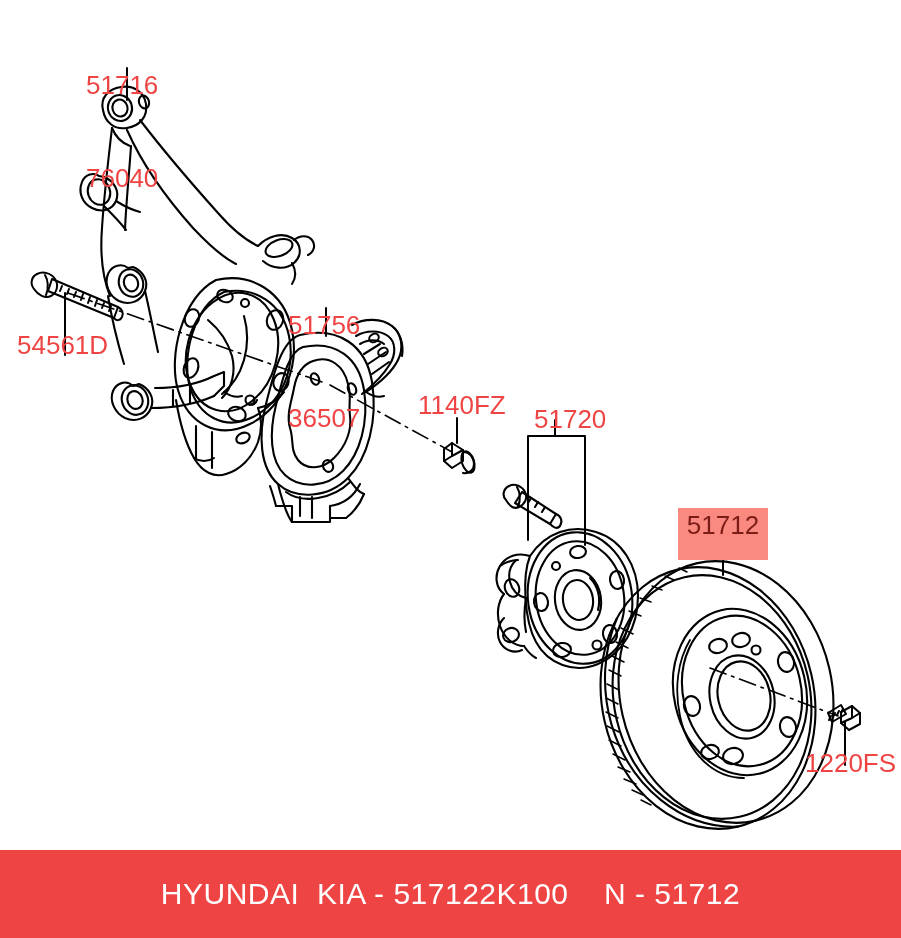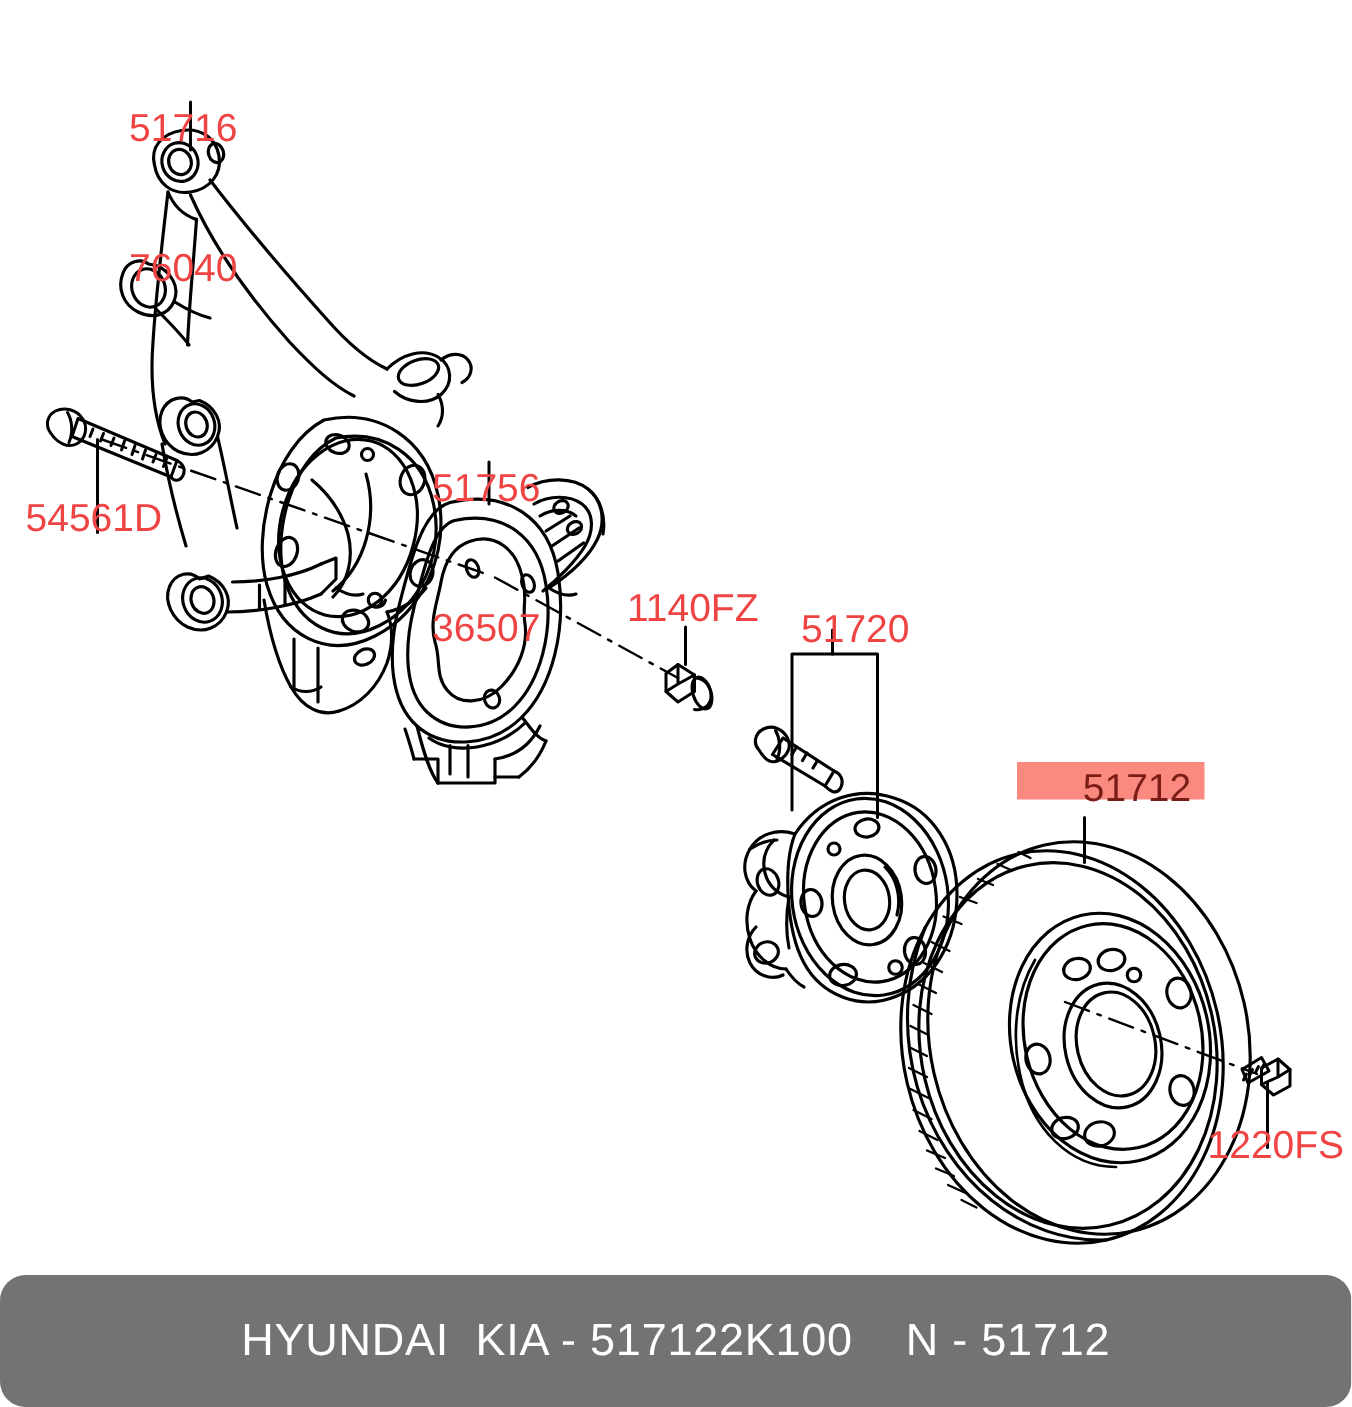--- a/index.html
+++ b/index.html
@@ -47,25 +47,24 @@
     line-height: 35px;
     text-align: center;
     white-space: pre;
   }
   #footer-bar {
     position: absolute;
     left: 0;
     top: 850px;
     width: 901px;
     height: 88px;
-    background: #737373;
+    background: #ef4444;
     display: flex;
     align-items: center;
     justify-content: center;
-    border-radius: 17px;
   }
   #footer-text {
     color: #ffffff;
     font-family: "Liberation Sans", sans-serif;
     font-size: 30px;
     letter-spacing: 0.5px;
     white-space: pre;
   }
 </style>
 </head>
@@ -338,21 +337,21 @@
     <div>51756</div>
     <div>36507</div>
   </div>
 
   <div class="part-label" style="left:17px; top:330px;">54561D</div>
 
   <div class="part-label" style="left:418px; top:390px;">1140FZ</div>
 
   <div class="part-label" style="left:534px; top:404px;">51720</div>
 
-  <div class="highlight-label" style="left:678px; top:508px; width:90px; height:25px;padding-left:35px;">51712</div>
+  <div class="highlight-label" style="left:678px; top:508px; width:90px; height:52px;">51712</div>
 
   <div class="part-label" style="left:805px; top:748px;">1220FS</div>
 
   <div id="footer-bar">
     <span id="footer-text">HYUNDAI  KIA - 517122K100    N - 51712</span>
   </div>
 
 </div>
 
 </body></html>

